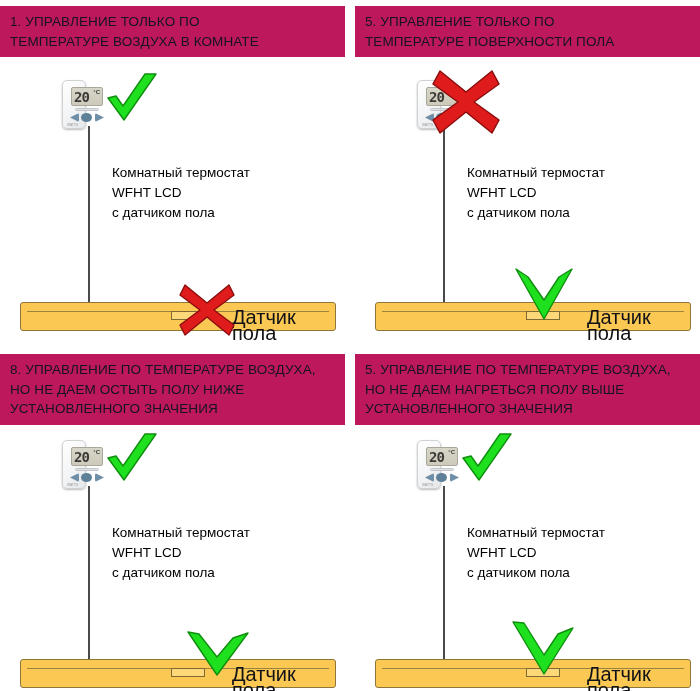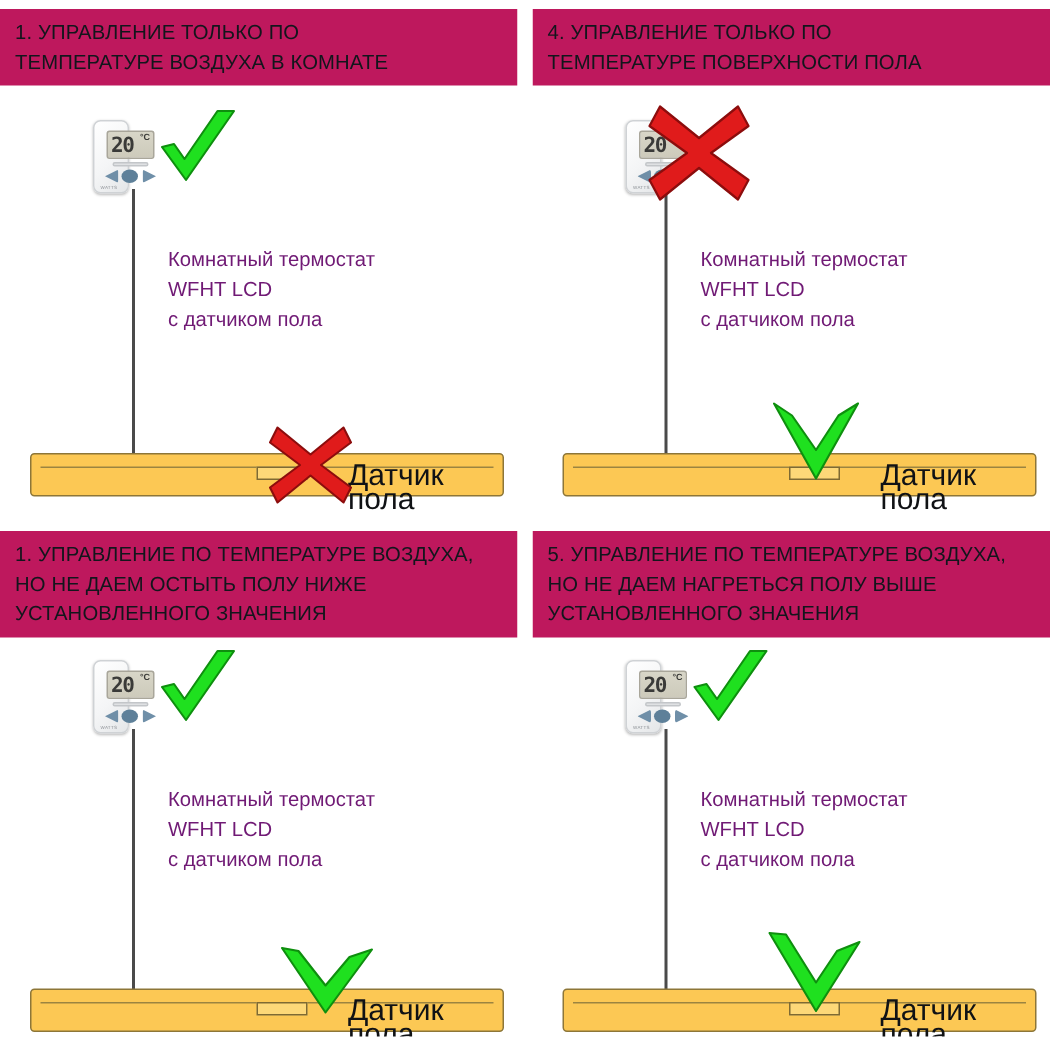--- a/index.html
+++ b/index.html
@@ -101,21 +101,21 @@
     position:absolute;
     width:2px;
     background:#4a4a4a;
   }
 
   
   .desc{
     position:absolute;
     font-size:13.5px;
     line-height:20px;
-    color:#701a75;
+    color:#000000;
     white-space:pre-line;
   }
 
   
   .floor{
     position:absolute;
     height:29px;
     background:#fcc854;
     border:1.5px solid #8d7638;
     border-radius:3px;
@@ -185,21 +185,21 @@
     <div class="floor-label" style="left:232px;top:309px;">Датчик пола</div>
 
     <div class="mark" style="left:178px;top:283px;">
       <svg width="58" height="54" viewBox="0 0 58 54">
         <path d="M7 2 L2 12 L22 27 L2 42 L7 52 L29 34 L51 52 L56 42 L36 27 L56 12 L51 2 L29 20 Z" fill="#e01b1b" stroke="#8c0d0d" stroke-width="1.4" stroke-linejoin="round"></path>
       </svg>
     </div>
   </div>
 
   <div class="panel p2">
-    <div class="hdr">4. УПРАВЛЕНИЕ ТОЛЬКО ПО
+    <div class="hdr">5. УПРАВЛЕНИЕ ТОЛЬКО ПО
 ТЕМПЕРАТУРЕ ПОВЕРХНОСТИ ПОЛА</div>
 
     <div class="wire" style="left:88px;top:126px;height:185px;"></div>
 
     <div class="thermo" style="left:62px;top:80px;">
       <div class="lcd">
         <span class="num">20</span>
         <span class="deg">°C</span>
       </div>
       <div class="slot"></div>
@@ -228,21 +228,21 @@
     <div class="floor-label" style="left:232px;top:309px;">Датчик пола</div>
 
     <div class="mark" style="left:159px;top:267px;">
       <svg width="60" height="56" viewBox="0 0 60 56">
         <path d="M2 2 L30 52 L58 2 L45 10 L30 33 L14 10 Z" fill="#1fe01f" stroke="#0e8f0e" stroke-width="1.4" stroke-linejoin="round"></path>
       </svg>
     </div>
   </div>
 
   <div class="panel p3">
-    <div class="hdr tall">1. УПРАВЛЕНИЕ ПО ТЕМПЕРАТУРЕ ВОЗДУХА,
+    <div class="hdr tall">8. УПРАВЛЕНИЕ ПО ТЕМПЕРАТУРЕ ВОЗДУХА,
 НО НЕ ДАЕМ ОСТЫТЬ ПОЛУ НИЖЕ
 УСТАНОВЛЕННОГО ЗНАЧЕНИЯ</div>
 
     <div class="wire" style="left:88px;top:138px;height:182px;"></div>
 
     <div class="thermo" style="left:62px;top:92px;">
       <div class="lcd">
         <span class="num">20</span>
         <span class="deg">°C</span>
       </div>

